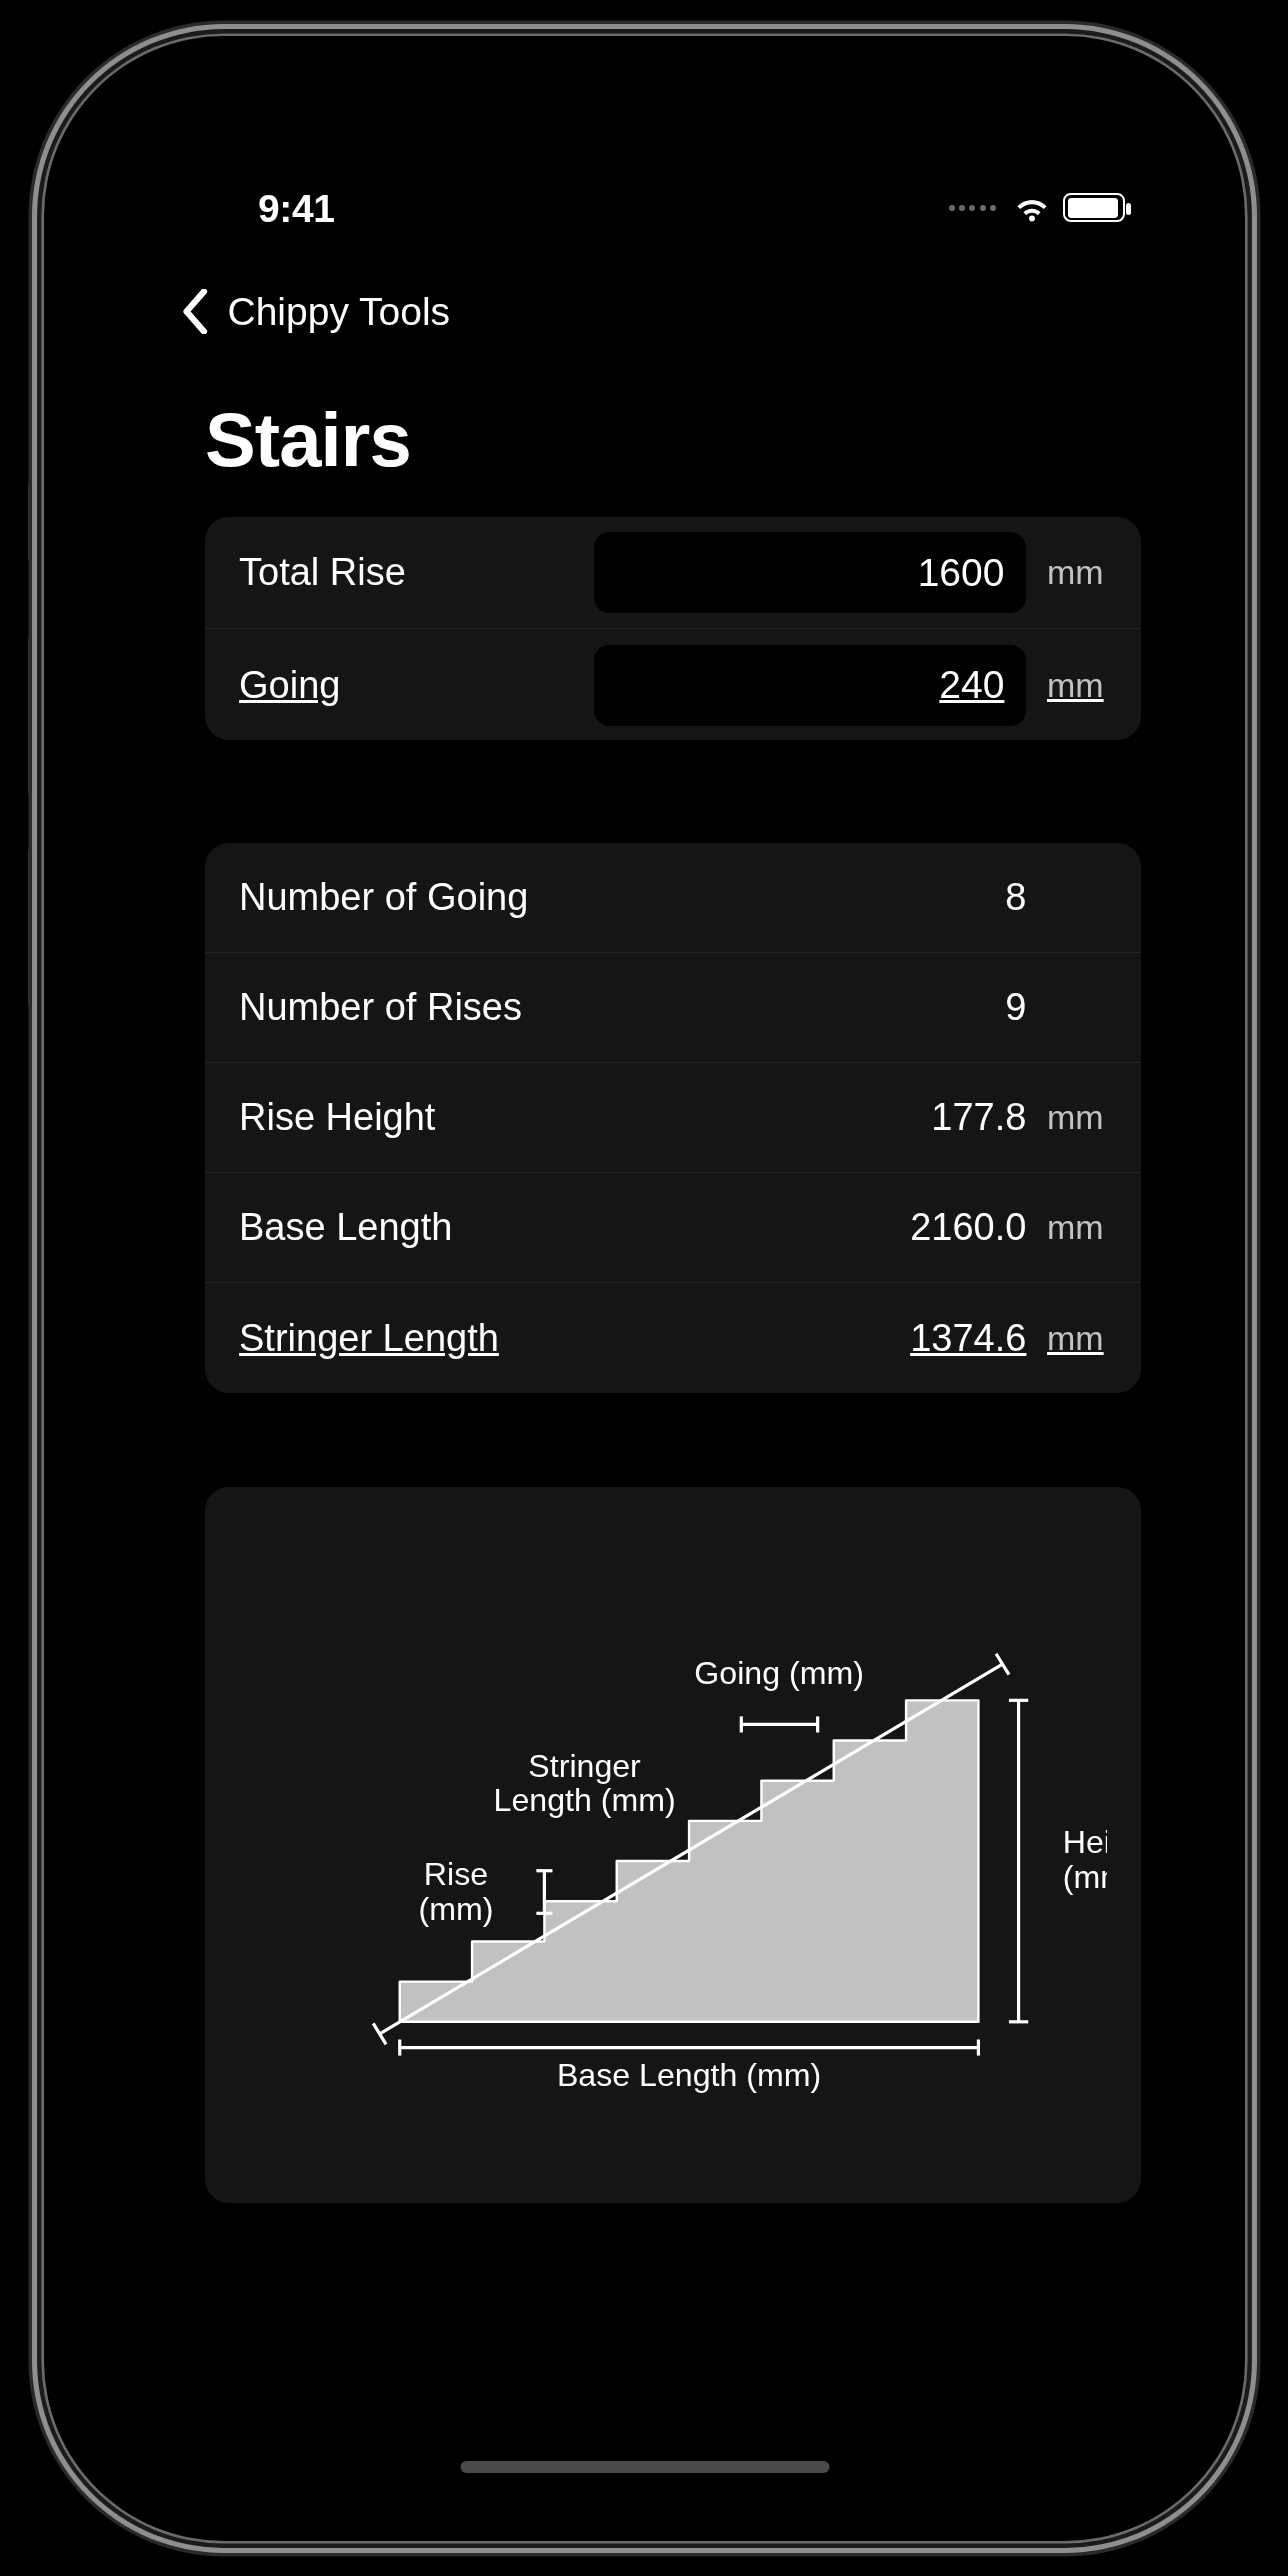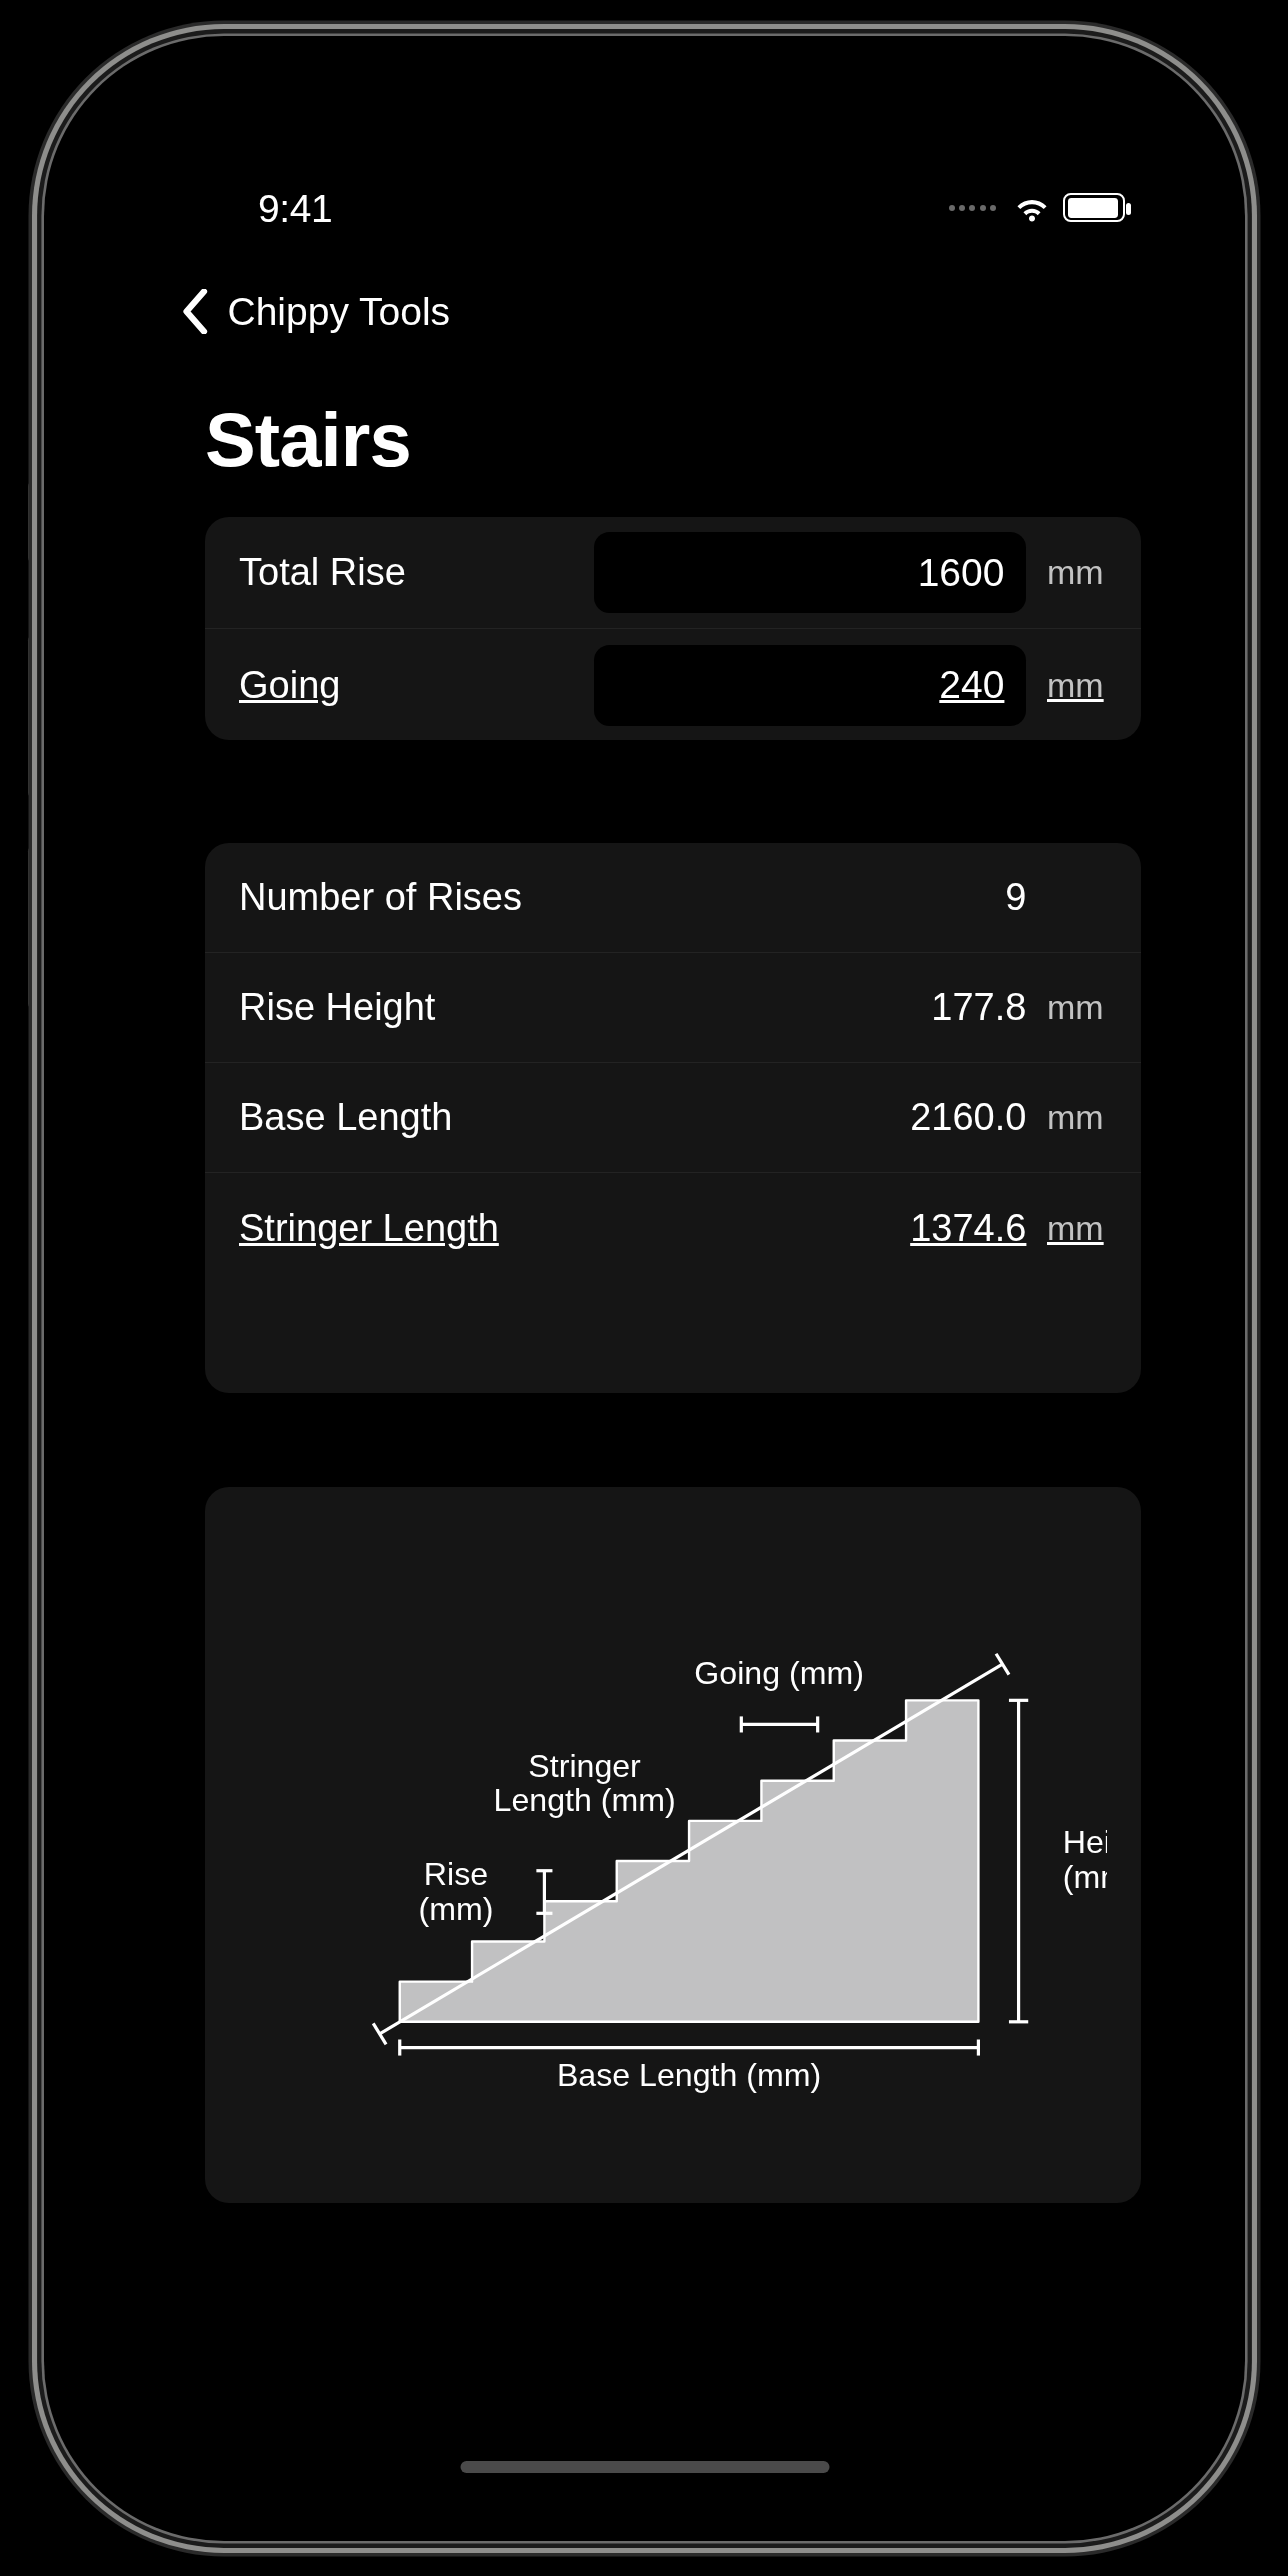--- a/index.html
+++ b/index.html
@@ -50,21 +50,21 @@
     
     .screen {
       position: absolute;
       left: 34px; right: 34px; top: 17px; bottom: 17px;
       border-radius: 146px;
       background: #000;
     }
 
     
     .status { position: absolute; top: 112px; left: 0; right: 0; height: 52px; }
-    .status-time { position: absolute; left: 163px; top: 5.2px; font-size: 39px; font-weight: 400; letter-spacing: -0.4px; }
+    .status-time { position: absolute; left: 163px; top: 5.2px; font-size: 39px; font-weight: 700; letter-spacing: -0.4px; }
     .status-right { position: absolute; right: 69px; top: 6.9px; display: flex; align-items: center; gap: 12px; }
     .dots { display: inline-flex; gap: 4.3px; margin-right: 5.2px; }
     .dots i { width: 6px; height: 6px; border-radius: 50%; background: #6a6a6a; display: inline-block; }
     .wifi-icon svg { width: 38px; height: 38px; display: block; }
     .battery {
       width: 62px; height: 29px; border: 2.6px solid #fff; border-radius: 7.7px; position: relative;
     }
     .battery::after { content: ""; position: absolute; right: -7.7px; top: 7.7px; width: 5.2px; height: 12px; background: #fff; border-radius: 2.6px; }
     .battery .fill { position: absolute; left: 2.6px; top: 2.6px; bottom: 2.6px; width: 50px; background: #fff; border-radius: 3.4px; }
 
@@ -179,20 +179,27 @@
               <div class="input-well">
                 <span>240</span>
               </div>
               <span class="unit">mm</span>
             </div>
           </div>
         </div>
 
         <div class="card results">
           <div class="row res">
+            <span class="label">Number of Going</span>
+            <div class="right">
+              <span class="value">8</span>
+              <span class="unit"></span>
+            </div>
+          </div>
+          <div class="row res">
             <span class="label">Number of Rises</span>
             <div class="right">
               <span class="value">9</span>
               <span class="unit"></span>
             </div>
           </div>
           <div class="row res">
             <span class="label">Rise Height</span>
             <div class="right">
               <span class="value">177.8</span>

